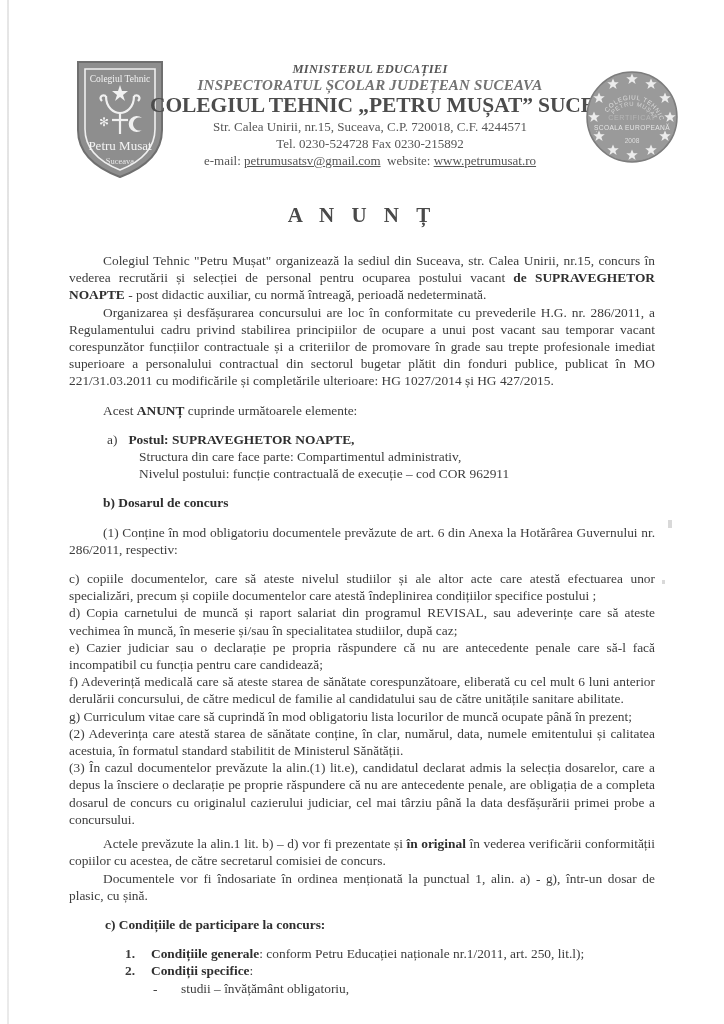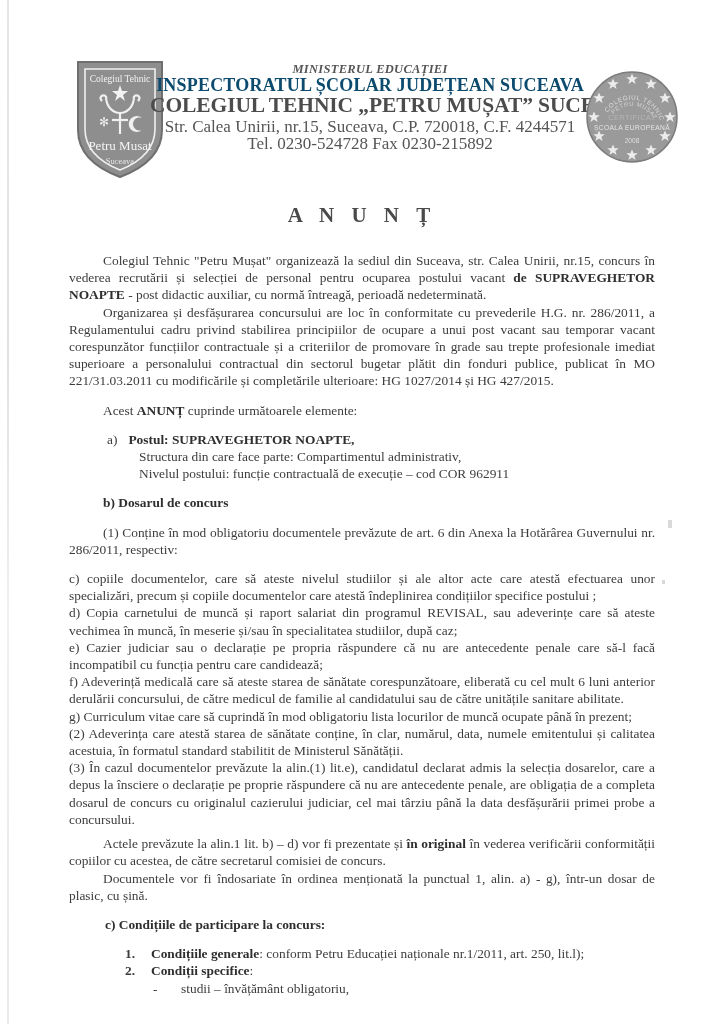--- a/index.html
+++ b/index.html
@@ -78,37 +78,38 @@
     font-weight: bold;
     font-size: 12.5px;
     letter-spacing: .3px;
     line-height: 15px;
     color: #555;
     font-style: italic;
   }
   .h-line2 {
     font-family: "Liberation Serif", serif;
     font-weight: bold;
-    font-size: 18px;
+    font-size: 15px;
     letter-spacing: .2px;
     line-height: 16px;
-    color: #0c4a6e;
+    color: #737373;
+    font-style: italic;
   }
   .h-school {
     font-family: "Liberation Serif", serif;
     font-weight: bold;
     font-size: 21.5px;
     line-height: 25px;
     letter-spacing: -0.1px;
     color: #4c4c4c;
     white-space: nowrap;
   }
   .h-addr {
     font-family: "Liberation Serif", serif;
-    font-size: 17px;
+    font-size: 13px;
     line-height: 17px;
     color: #555;
   }
   .h-link {
     text-decoration: underline;
     color: #555;
   }
 
   
   .title {
@@ -203,20 +204,26 @@
         <text x="48" y="106" text-anchor="middle" font-family="'Liberation Serif',serif" font-size="8.5" fill="#e8e8e8">Suceava</text>
       </svg>
     </div>
 
     <div class="header-text">
       <div class="h-line1">MINISTERUL EDUCAȚIEI</div>
       <div class="h-line2">INSPECTORATUL ȘCOLAR JUDEȚEAN SUCEAVA</div>
       <div class="h-school">COLEGIUL TEHNIC „PETRU MUȘAT” SUCEAVA</div>
       <div class="h-addr">Str. Calea Unirii, nr.15, Suceava, C.P. 720018, C.F. 4244571</div>
       <div class="h-addr">Tel. 0230-524728   Fax 0230-215892</div>
+      <div class="h-addr">
+        <span>e-mail:</span>
+        <span class="h-link">petrumusatsv@gmail.com</span>
+        &nbsp;<span>website:</span>
+        <span class="h-link">www.petrumusat.ro</span>
+      </div>
     </div>
 
     <div class="euroseal">
       <svg width="96" height="96" viewBox="0 0 96 96" xmlns="http://www.w3.org/2000/svg">
         <circle cx="48" cy="48" r="45" fill="#9a9a9a" stroke="#7d7d7d" stroke-width="1.5"></circle>
         <g fill="#ececec">
           <g transform="translate(48,10) scale(0.55)">
               <polygon points="0,-10 2.9,-3.1 10.4,-3.1 4.3,1.6 6.6,8.9 0,4.4 -6.6,8.9 -4.3,1.6 -10.4,-3.1 -2.9,-3.1"></polygon>
             </g>
           <g transform="translate(67,15) scale(0.55)">

